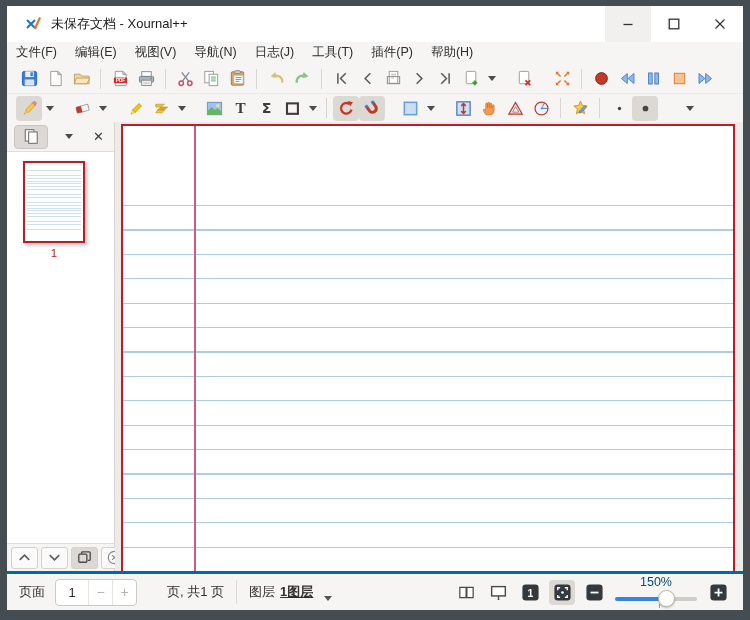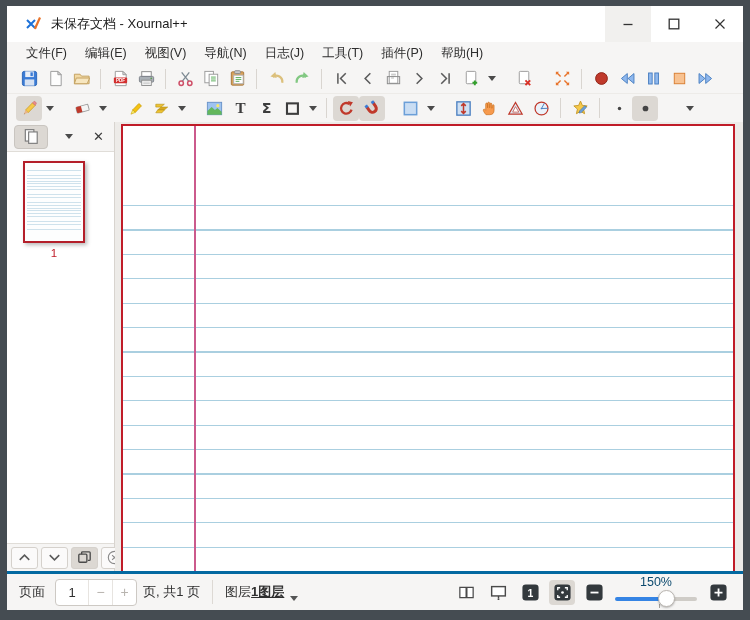--- a/index.html
+++ b/index.html
@@ -14,21 +14,21 @@
 
   
   .titlebar { height:36px; background:#ffffff; display:flex; align-items:center; flex:none; }
   .app-icon { width:20px; height:20px; margin-left:16px; flex:none; }
   .title-text { margin-left:8px; font-size:13px; color:#1b1b1b; }
   .win-controls { margin-left:auto; display:flex; height:100%; }
   .win-btn { width:46px; height:100%; display:flex; align-items:center; justify-content:center; }
   .win-btn.hl { background:#f1f0ee; }
 
   
-  .menubar { height:22px; display:flex; align-items:center; padding-left:10px;
+  .menubar { height:22px; display:flex; 
     background:#f6f5f4; font-size:12.5px; flex:none; }
   .menu-item { padding:2px 9px; border-radius:3px; white-space:nowrap; }
 
   
   .toolbar { height:29px; display:flex; align-items:center; padding-left:9px;
     background:#f6f5f4; flex:none; }
   .toolbar.row2 { border-top:1px solid #edebe8; }
   .tool-btn { min-width:26px; height:25px; padding:0 3px; display:flex; align-items:center;
     justify-content:center; border-radius:4px; flex:none; }
   .tool-btn.active { background:#dcd8d3; }
@@ -68,23 +68,23 @@
   .margin-line { position:absolute; left:71px; top:0; bottom:0; width:1.5px; background:#cb5a8c; }
 
   
   .statusbar { height:39px; flex:none; background:#f6f5f4; border-top:3px solid #0369a1;
     display:flex; align-items:center; padding:0 12px; font-size:13px; color:#2f2f2f; }
   .spinbox { display:flex; align-items:center; height:27px; background:#ffffff;
     border:1px solid #cdc9c4; border-radius:4px; margin-left:10px; overflow:hidden; }
   .spin-val { width:32px; text-align:center; font-size:13px; }
   .spin-btn { width:24px; height:100%; display:flex; align-items:center; justify-content:center;
     color:#b8b4af; font-size:14px; border-left:1px solid #e7e4e0; }
-  .sb-text { margin-left:6px; white-space:nowrap; }
+  .sb-text { margin-left:30px; white-space:nowrap; }
   .sb-sep { width:1px; height:24px; background:#ddd9d4; margin:0 12px; }
-  .layer-group { display:flex; align-items:flex-end; white-space:nowrap; }
+  .layer-group { display:flex; align-items:flex-end; gap:5px; white-space:nowrap; }
   .layer-val { font-weight:bold;text-decoration:underline; }
   .layer-caret { width:0; height:0; border-left:4px solid transparent; border-right:4px solid transparent;
     border-top:5px solid #555; margin-left:6px; margin-top:8px; }
   .sb-right { margin-left:auto; display:flex; align-items:center; gap:6px; }
   .zoom-slider { position:relative; width:86px; height:39px; flex:none; }
   .zoom-label { position:absolute; top:2px; left:0; right:0; text-align:center;
     font-size:12.5px; color:#0c4a6e; }
   .zoom-track { position:absolute; left:2px; right:2px; top:24px; height:4px; border-radius:2px;
     background:linear-gradient(to right, #3584e4 0 55%, #cfccc7 55% 100%); }
   .zoom-handle { position:absolute; left:52%; top:17px; width:17px; height:17px; border-radius:50%;

